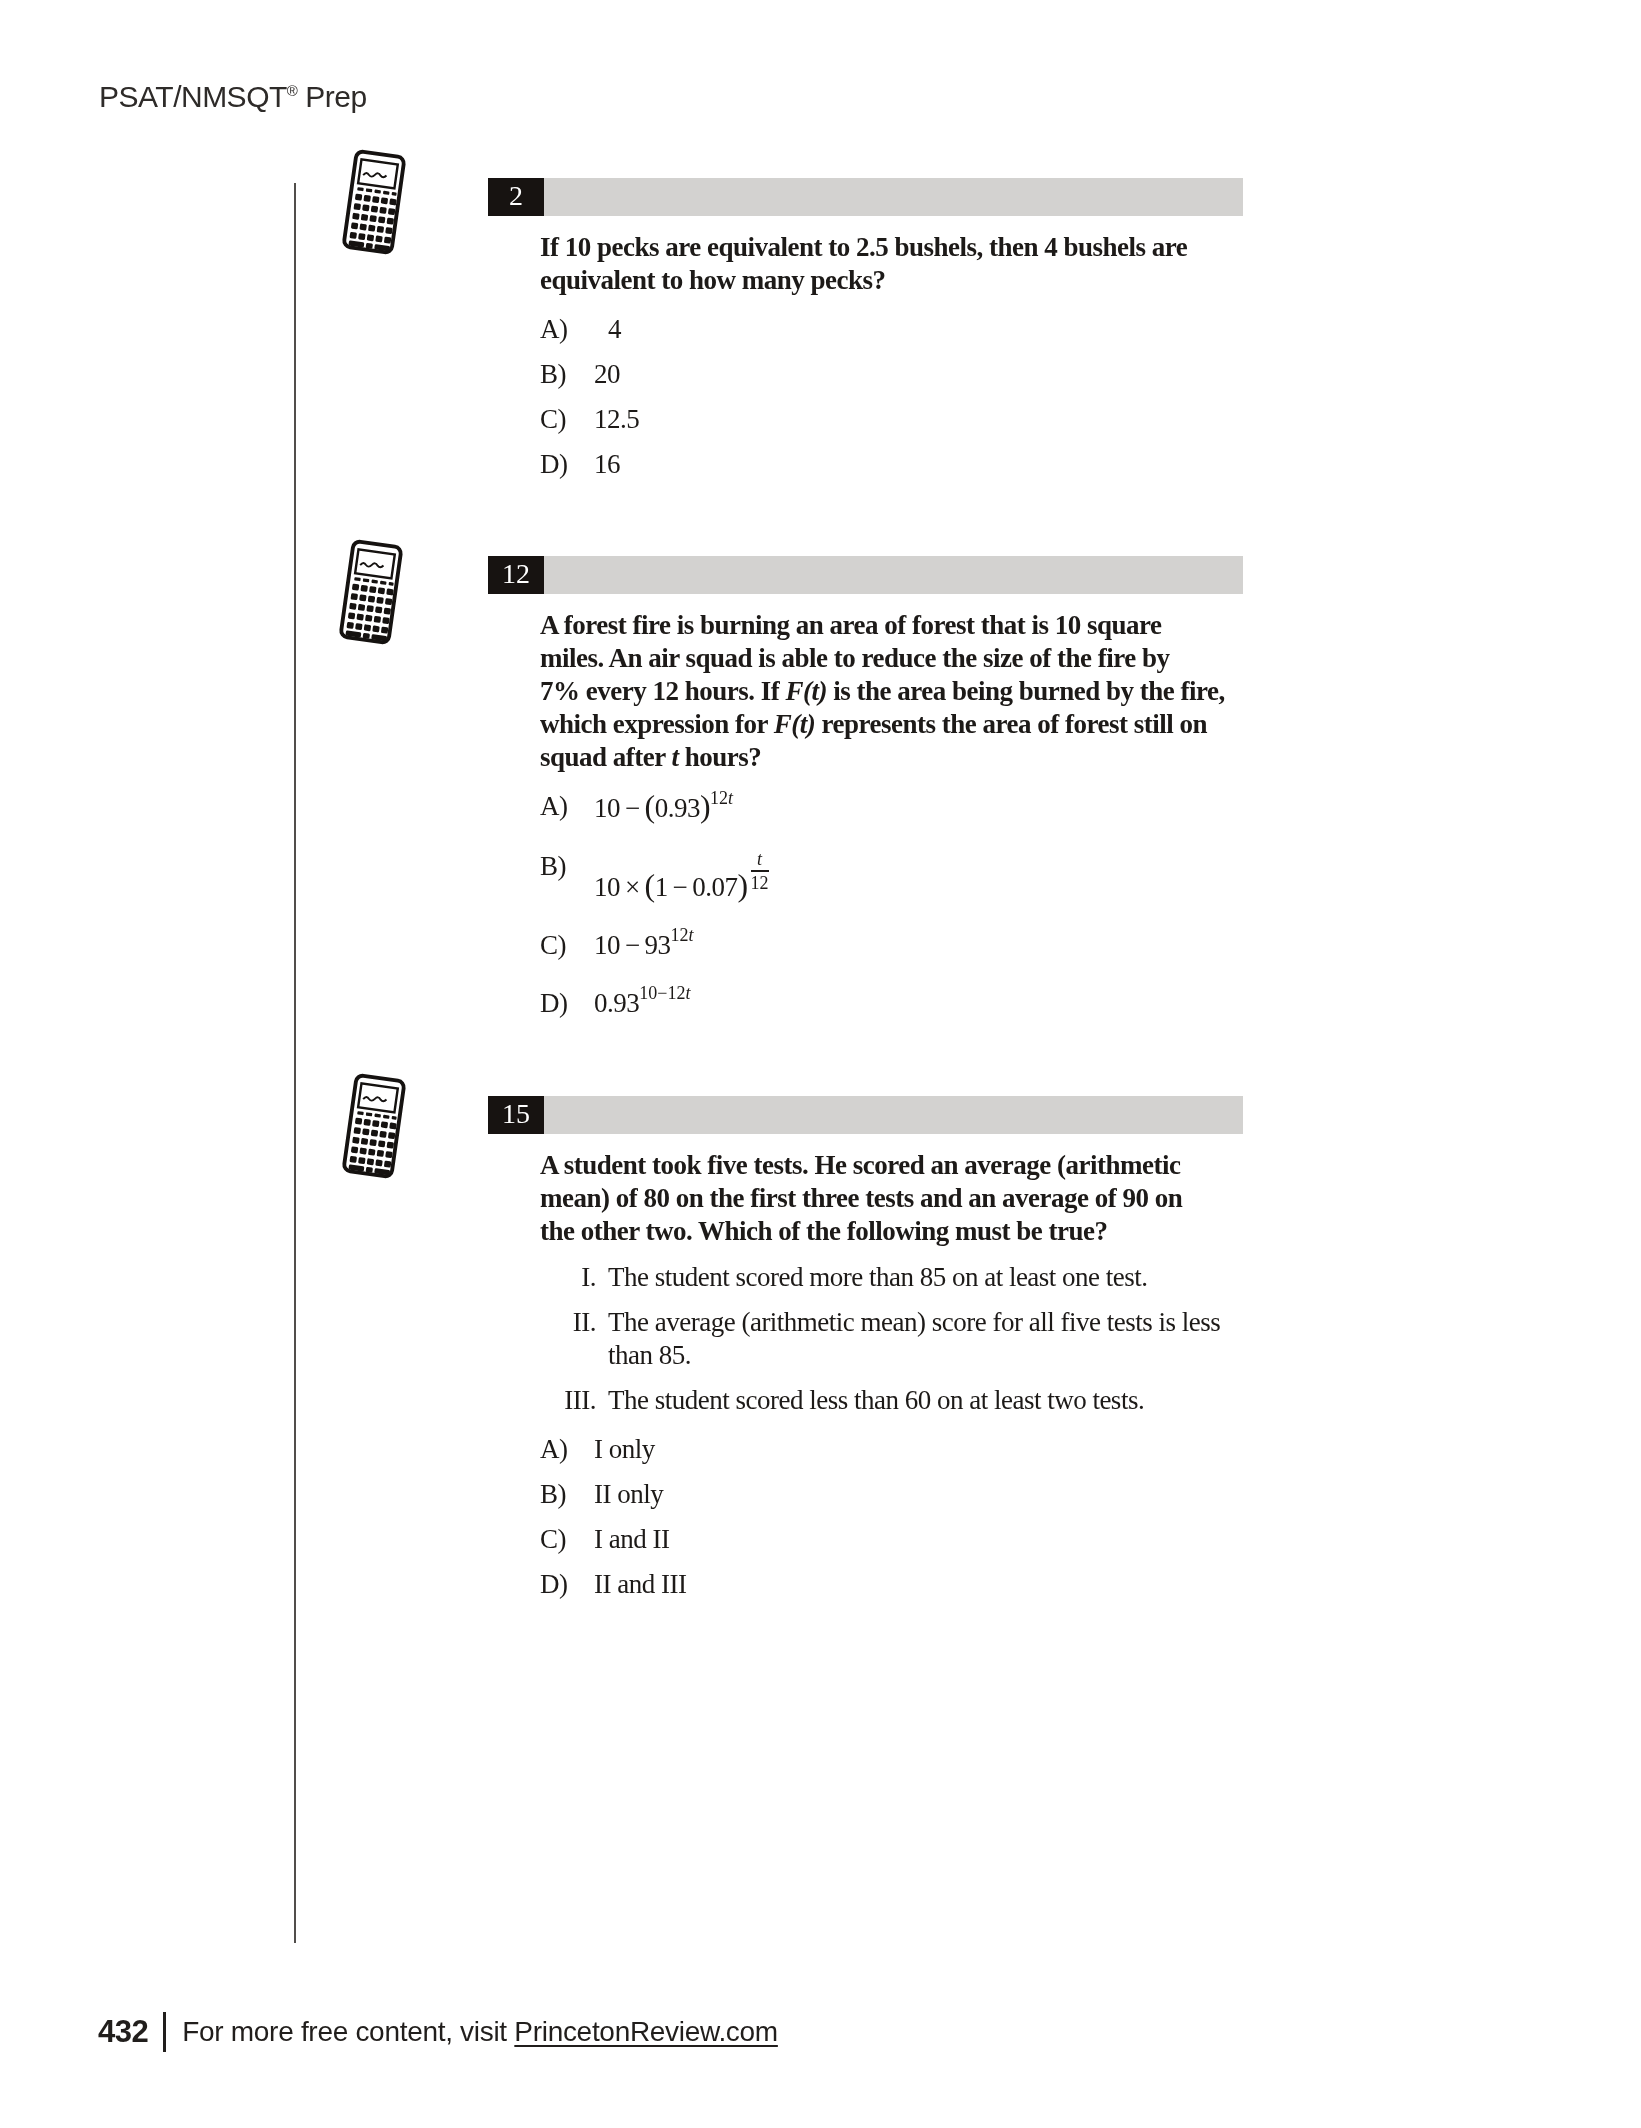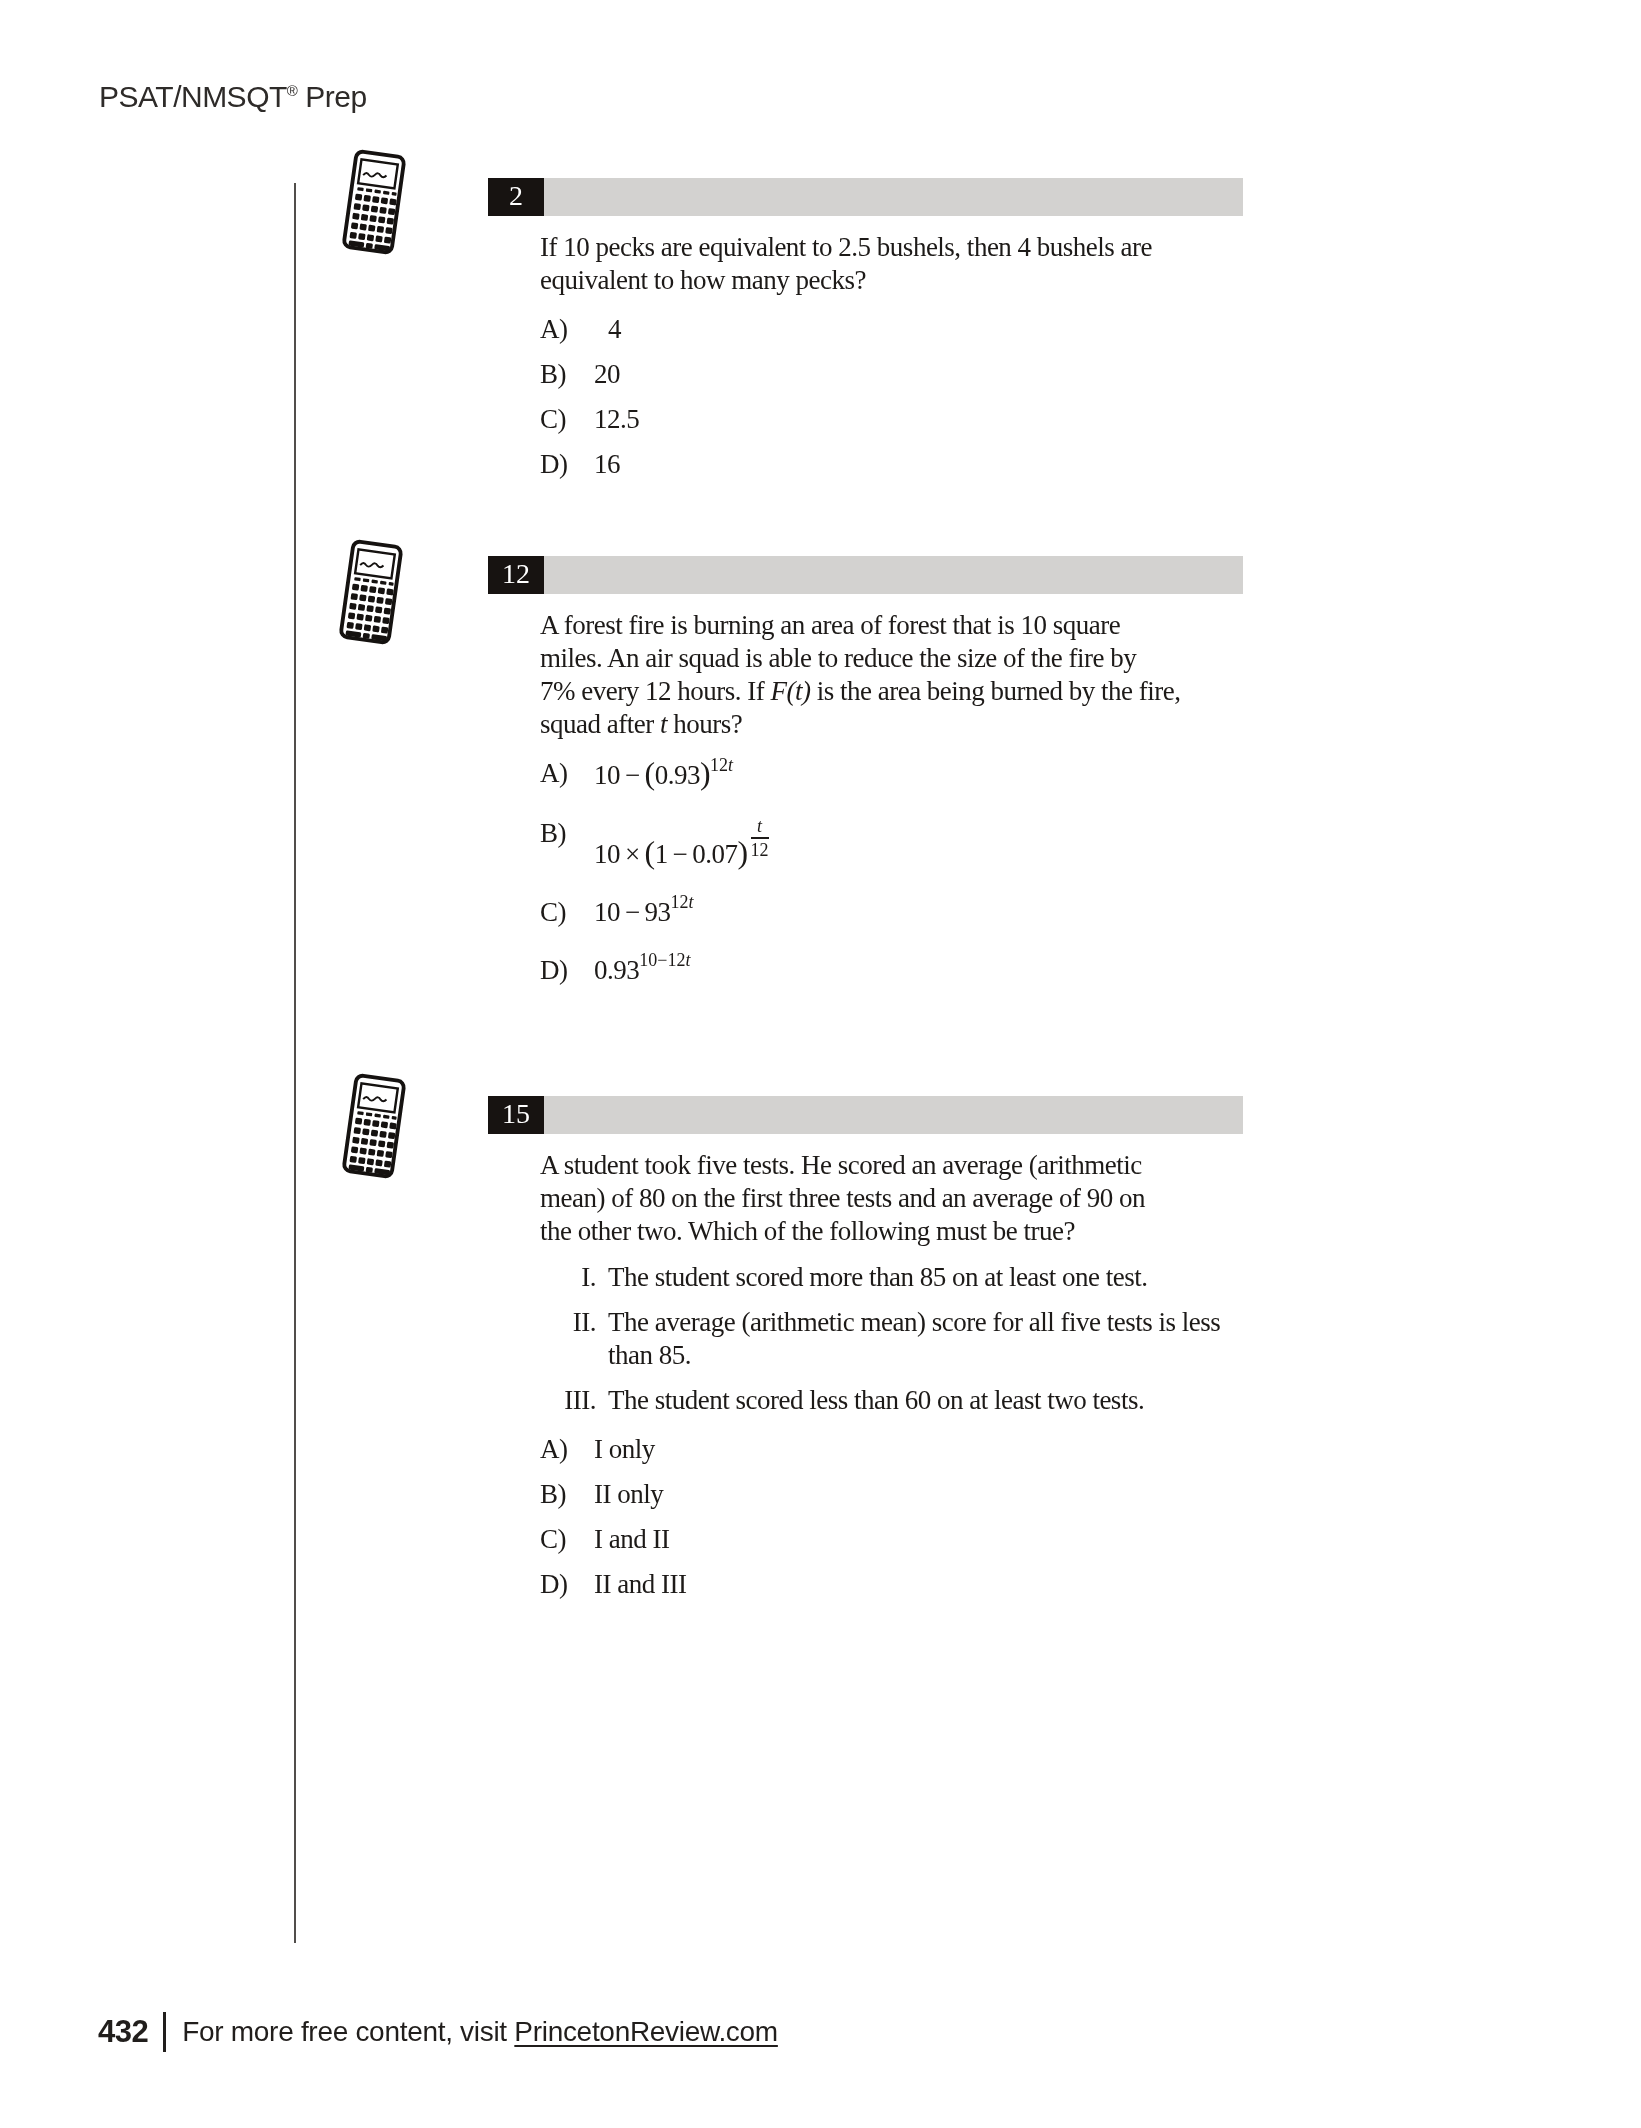--- a/index.html
+++ b/index.html
@@ -31,21 +31,21 @@
   .q-12 { top:556px; }
   .q-15 { top:1096px; }
 
   .qbar { width:755px; height:38px; background:#d3d2d0; }
   .qbadge {
     width:56px; height:38px; background:#171311; color:#ffffff;
     font-size:28px; display:flex; align-items:center; justify-content:center;
     padding-bottom:2px; box-sizing:border-box;
   }
 
-  .qtext { margin:15px 0 0 52px; font-size:27px; line-height:33px; letter-spacing:-0.5px; }
+  .qtext { margin:15px 0 0 52px; font-size:27px; line-height:33px; letter-spacing:-0.5px;font-weight:bold; }
   .qline { white-space:pre; }
   .it { font-style:italic; }
 
   .choices { margin:16px 0 0 52px; }
   .choice { display:flex; margin-bottom:12px; font-size:27px; line-height:33px; letter-spacing:-0.5px; }
   .clabel { width:54px; flex:none; }
   .cvalue.pad1 { padding-left:14px; }
 
   
   .choice.math { margin-bottom:25px; }
@@ -170,20 +170,21 @@
   </section>
 
   <section class="question q-12">
     <div class="qbar">
       <div class="qbadge">12</div>
     </div>
     <div class="qtext">
       <div class="qline">A forest fire is burning an area of forest that is 10 square</div>
       <div class="qline">miles. An air squad is able to reduce the size of the fire by</div>
       <div class="qline"><span>7% every 12 hours. If </span><span class="it">F(t)</span><span> is the area being burned by the fire,</span></div>
+      <div class="qline"><span>which expression for </span><span class="it">F(t)</span><span> represents the area of forest still on</span></div>
       <div class="qline"><span>squad after </span><span class="it">t</span><span> hours?</span></div>
     </div>
     <div class="choices">
       <div class="choice math">
         <span class="clabel">A)</span>
         <span class="cmath"><span><span>10 − </span><span class="paren">(</span><span>0.93</span><span class="paren">)</span></span><sup class="msup"><span>12</span><span class="it">t</span></sup></span>
       </div>
       <div class="choice math">
         <span class="clabel">B)</span>
         <span class="cmath"><span><span>10 × </span><span class="paren">(</span><span>1 − 0.07</span><span class="paren">)</span></span><span class="frac"><span class="fnum it">t</span><span class="fden">12</span></span></span>

